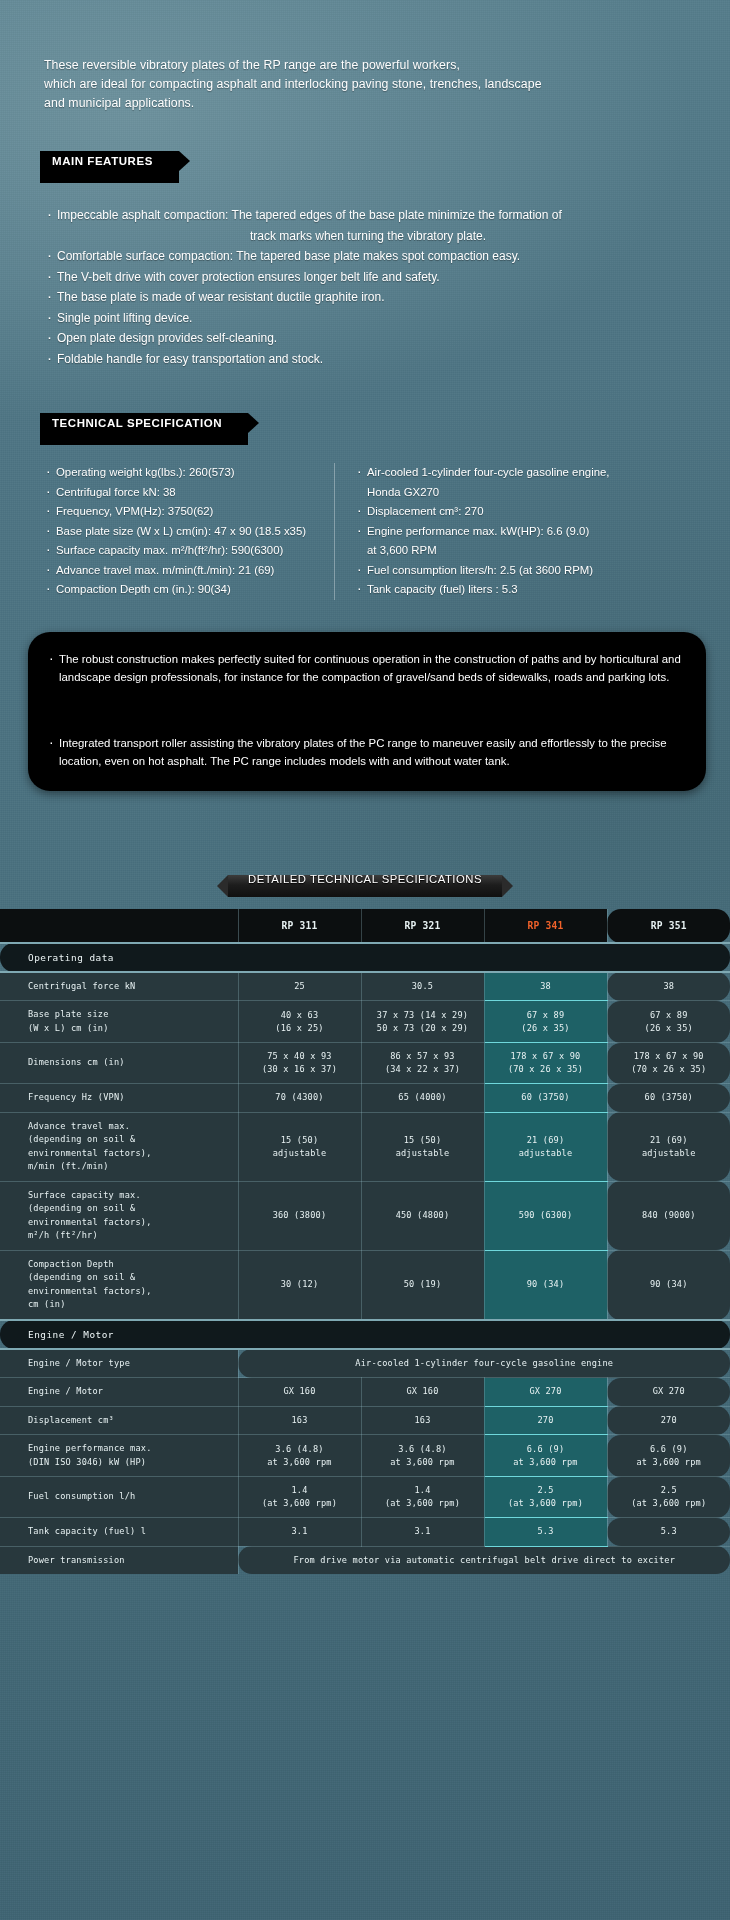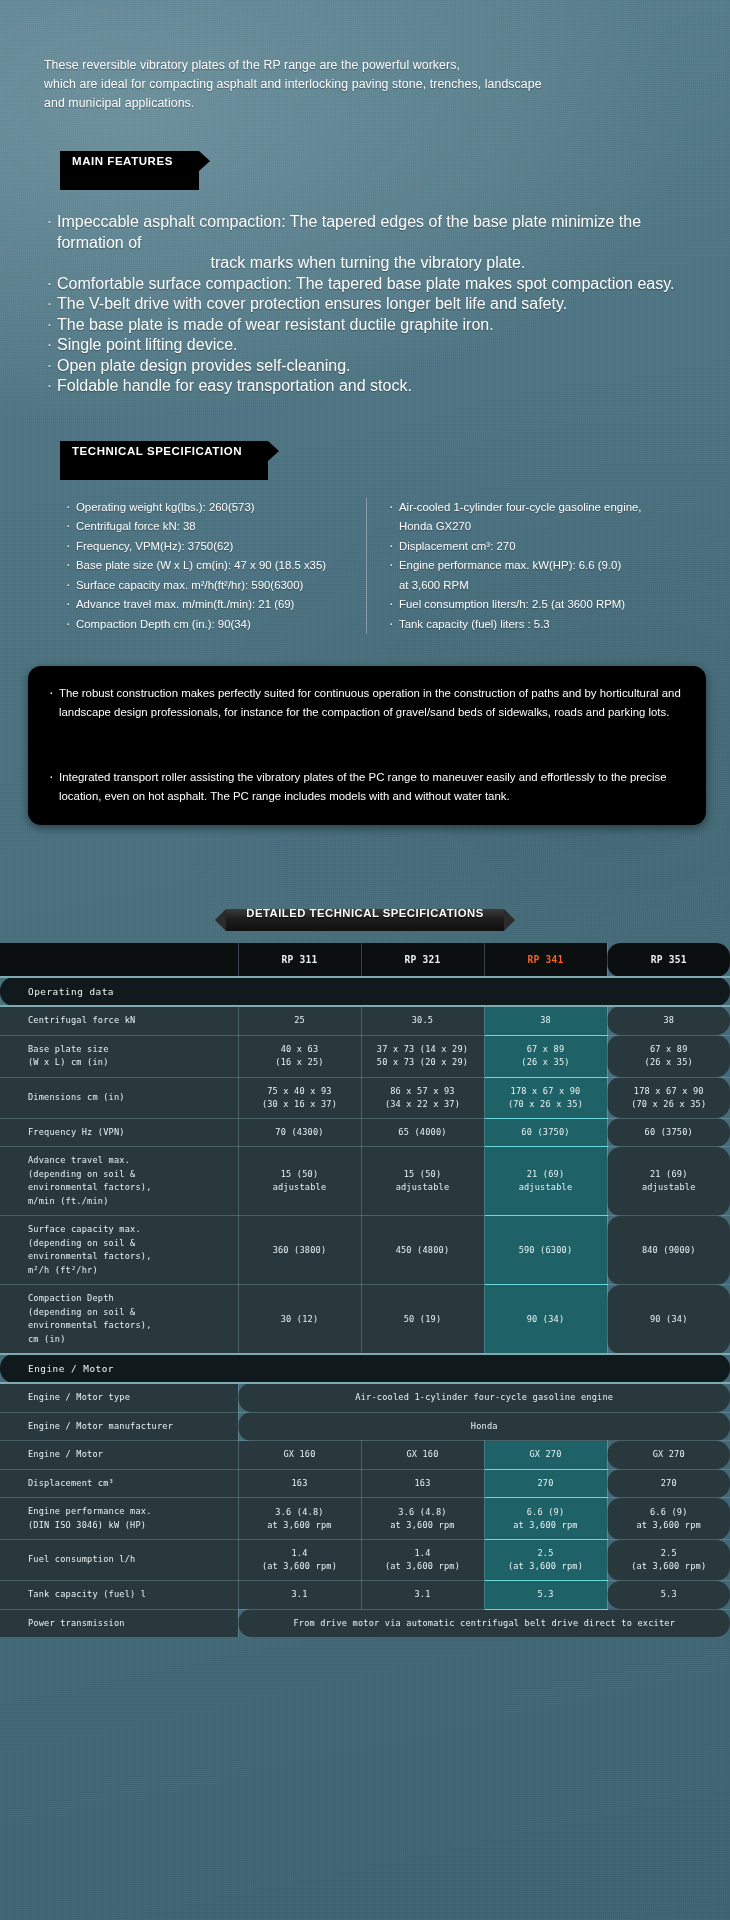--- a/index.html
+++ b/index.html
@@ -47,59 +47,57 @@
   .banner-wrap { padding-left:40px; }
   .banner {
     display:inline-block;
     position:relative;
     background:#000;
     color:#fff;
     font-weight:bold;
     font-size:11.5px;
     letter-spacing:.55px;
     padding:6px 26px 12px 12px;
-    height:39px;
+    height:32px;
     line-height:9px;
-    margin-left:20px;
   }
   .banner::after{
     content:"";
     position:absolute;
     right:-11px; top:0;
     width:0; height:0;
     border-top:10.5px solid transparent;
     border-bottom:10.5px solid transparent;
     border-left:11px solid #000;
   }
 
   
   ul.feat { list-style:none; }
   ul.feat li {
     position:relative;
     padding-left:11px;
-    font-size:16px;
+    font-size:12px;
     line-height:20.5px;
     text-shadow:0 1px 1px rgba(0,0,0,.35);
   }
   ul.feat li::before{
     content:"\00B7";
     position:absolute; left:1px; top:-1px;
     font-size:15px; line-height:20.5px;
   }
   ul.feat li.noBullet { padding-left:0; text-align:center; }
   ul.feat li.noBullet::before{ content:""; }
 
   .features { padding:22px 40px 0 46px; }
 
   
   .spec-cols {
     display:flex;
     padding:18px 34px 0 46px;
-    gap:16px;
-    margin-left:20px;
+    gap:4px;
   }
   .spec-col { flex:0 0 270px; }
   .spec-col.right {
     flex:1 1 auto;
     border-left:1px solid rgba(255,255,255,.32);
     padding-left:22px;
     margin-left:14px;
   }
   .spec-col ul { list-style:none; }
   .spec-col li {
@@ -114,21 +112,21 @@
     position:absolute; left:0; top:-1px;
     font-size:14px; line-height:19.5px;
   }
   .spec-col li.cont { padding-left:10px; }
   .spec-col li.cont::before{ content:""; }
 
   
   .notebox {
     margin:32px 24px 0 28px;
     background:#000;
-    border-radius:13px;
+    border-radius:22px;
     padding:18px 22px 20px 20px;
     box-shadow:0 3px 10px rgba(0,0,0,.45);
   }
   .notebox ul { list-style:none; }
   .notebox li {
     position:relative;
     padding-left:11px;
     font-size:11.4px;
     line-height:18.5px;
     margin-bottom:12px;
@@ -143,21 +141,21 @@
   
   .det-wrap{
     margin-top:84px;
     display:flex;
     justify-content:center;
   }
   .det-banner{
     position:relative;
     background:linear-gradient(180deg,#3c3c3c 0%,#1d1d1d 45%,#101010 100%);
     color:#fff;
-    font-weight:bold;
+    font-weight:normal;
     font-size:11.3px;
     letter-spacing:.5px;
     padding:0 20px;
     height:22px;
     line-height:9px;
     text-shadow:0 1px 1px #000;
   }
   .det-banner::before{
     content:"";
     position:absolute; left:-11px; top:0;
@@ -383,24 +381,20 @@
             <td>90 (34)</td>
           </tr>
           <tr class="section">
             <td colspan="5">Engine / Motor</td>
           </tr>
           <tr class="data">
             <td class="label">Engine / Motor type</td>
             <td class="wide" colspan="4">Air-cooled 1-cylinder four-cycle gasoline engine</td>
           </tr>
           <tr class="data">
-            <td class="label">Engine / Motor manufacturer</td>
-            <td class="wide" colspan="4">Honda</td>
-          </tr>
-          <tr class="data">
             <td class="label">Engine / Motor</td>
             <td>GX 160</td>
             <td>GX 160</td>
             <td class="hl">GX 270</td>
             <td>GX 270</td>
           </tr>
           <tr class="data">
             <td class="label">Displacement  cm³</td>
             <td>163</td>
             <td>163</td>

